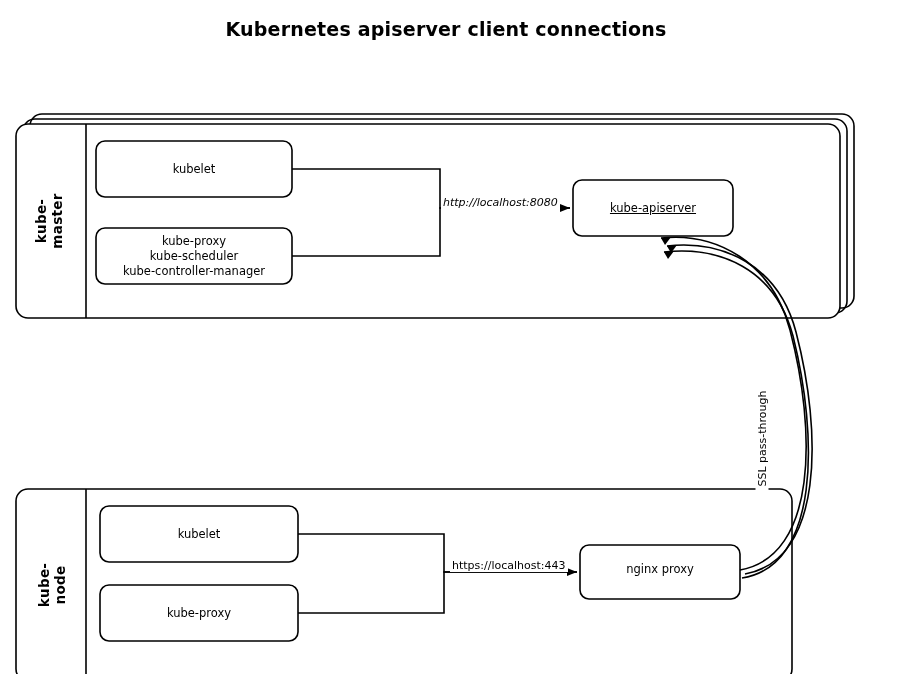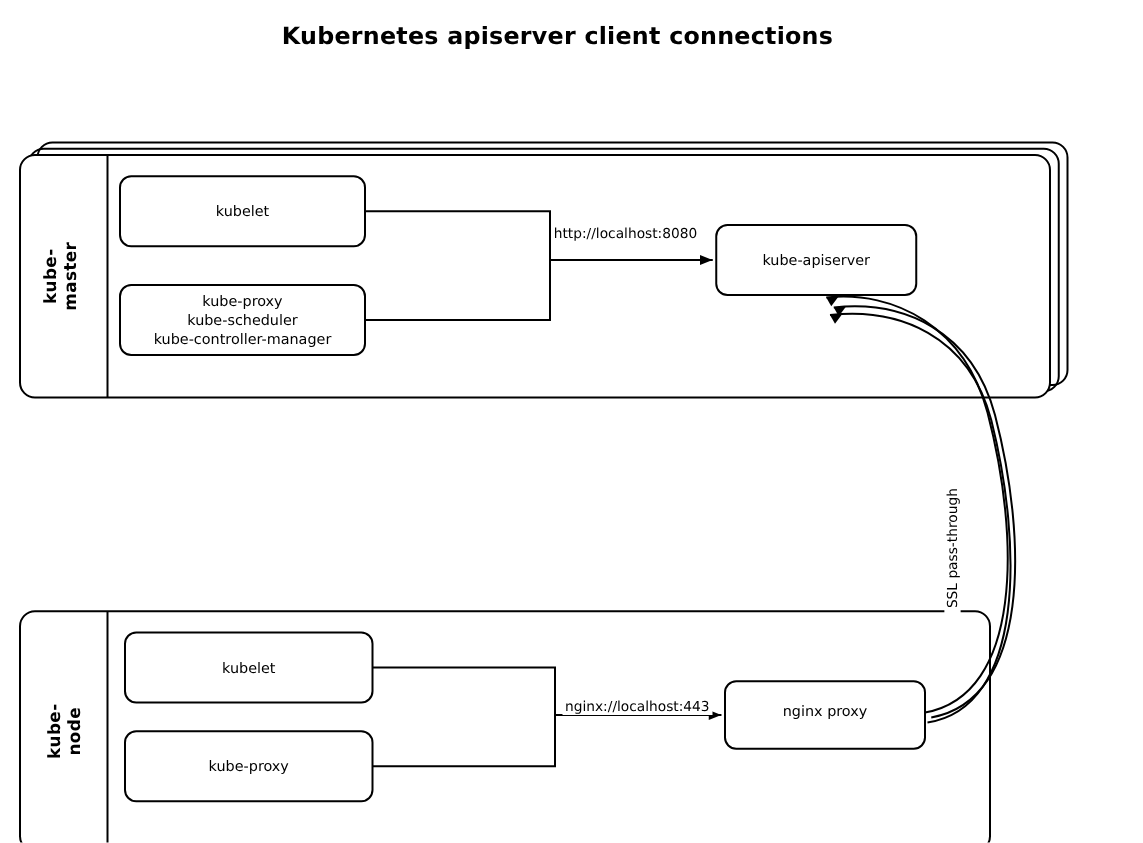--- a/index.html
+++ b/index.html
@@ -128,35 +128,35 @@
   <div class="box-label" style="left:96px; top:141px; width:196px; height:56px;">
     <span>kubelet</span>
   </div>
 
   <div class="box-label" style="left:96px; top:228px; width:196px; height:56px;">
     <span style="white-space: pre-line;">kube-proxy
 kube-scheduler
 kube-controller-manager</span>
   </div>
 
-  <div class="box-label" style="left:573px; top:180px; width:160px; height:56px;">
+  <div class="box-label" style="left:573px; top:180px; width:160px; height:56px;text-decoration:underline;">
     <span>kube-apiserver</span>
   </div>
 
   <div class="box-label" style="left:100px; top:506px; width:198px; height:56px;">
     <span>kubelet</span>
   </div>
 
   <div class="box-label" style="left:100px; top:585px; width:198px; height:56px;">
     <span>kube-proxy</span>
   </div>
 
   <div class="box-label" style="left:580px; top:545px; width:160px; height:48px;">
     <span>nginx proxy</span>
   </div>
 
-  <div class="edge-label" style="left:441px; top:180px;">http://localhost:8080</div>
+  <div class="edge-label" style="left:441px; top:196px;font-style:italic;">http://localhost:8080</div>
 
-  <div class="edge-label" style="left:450px; top:559px;">nginx://localhost:443</div>
+  <div class="edge-label" style="left:450px; top:559px;">https://localhost:443</div>
 
   <div class="edge-label vertical" style="left:700px; top:432px; width:120px; text-align:center; transform: rotate(-90deg);">SSL pass-through</div>
 
 </div>
 
 </body></html>

